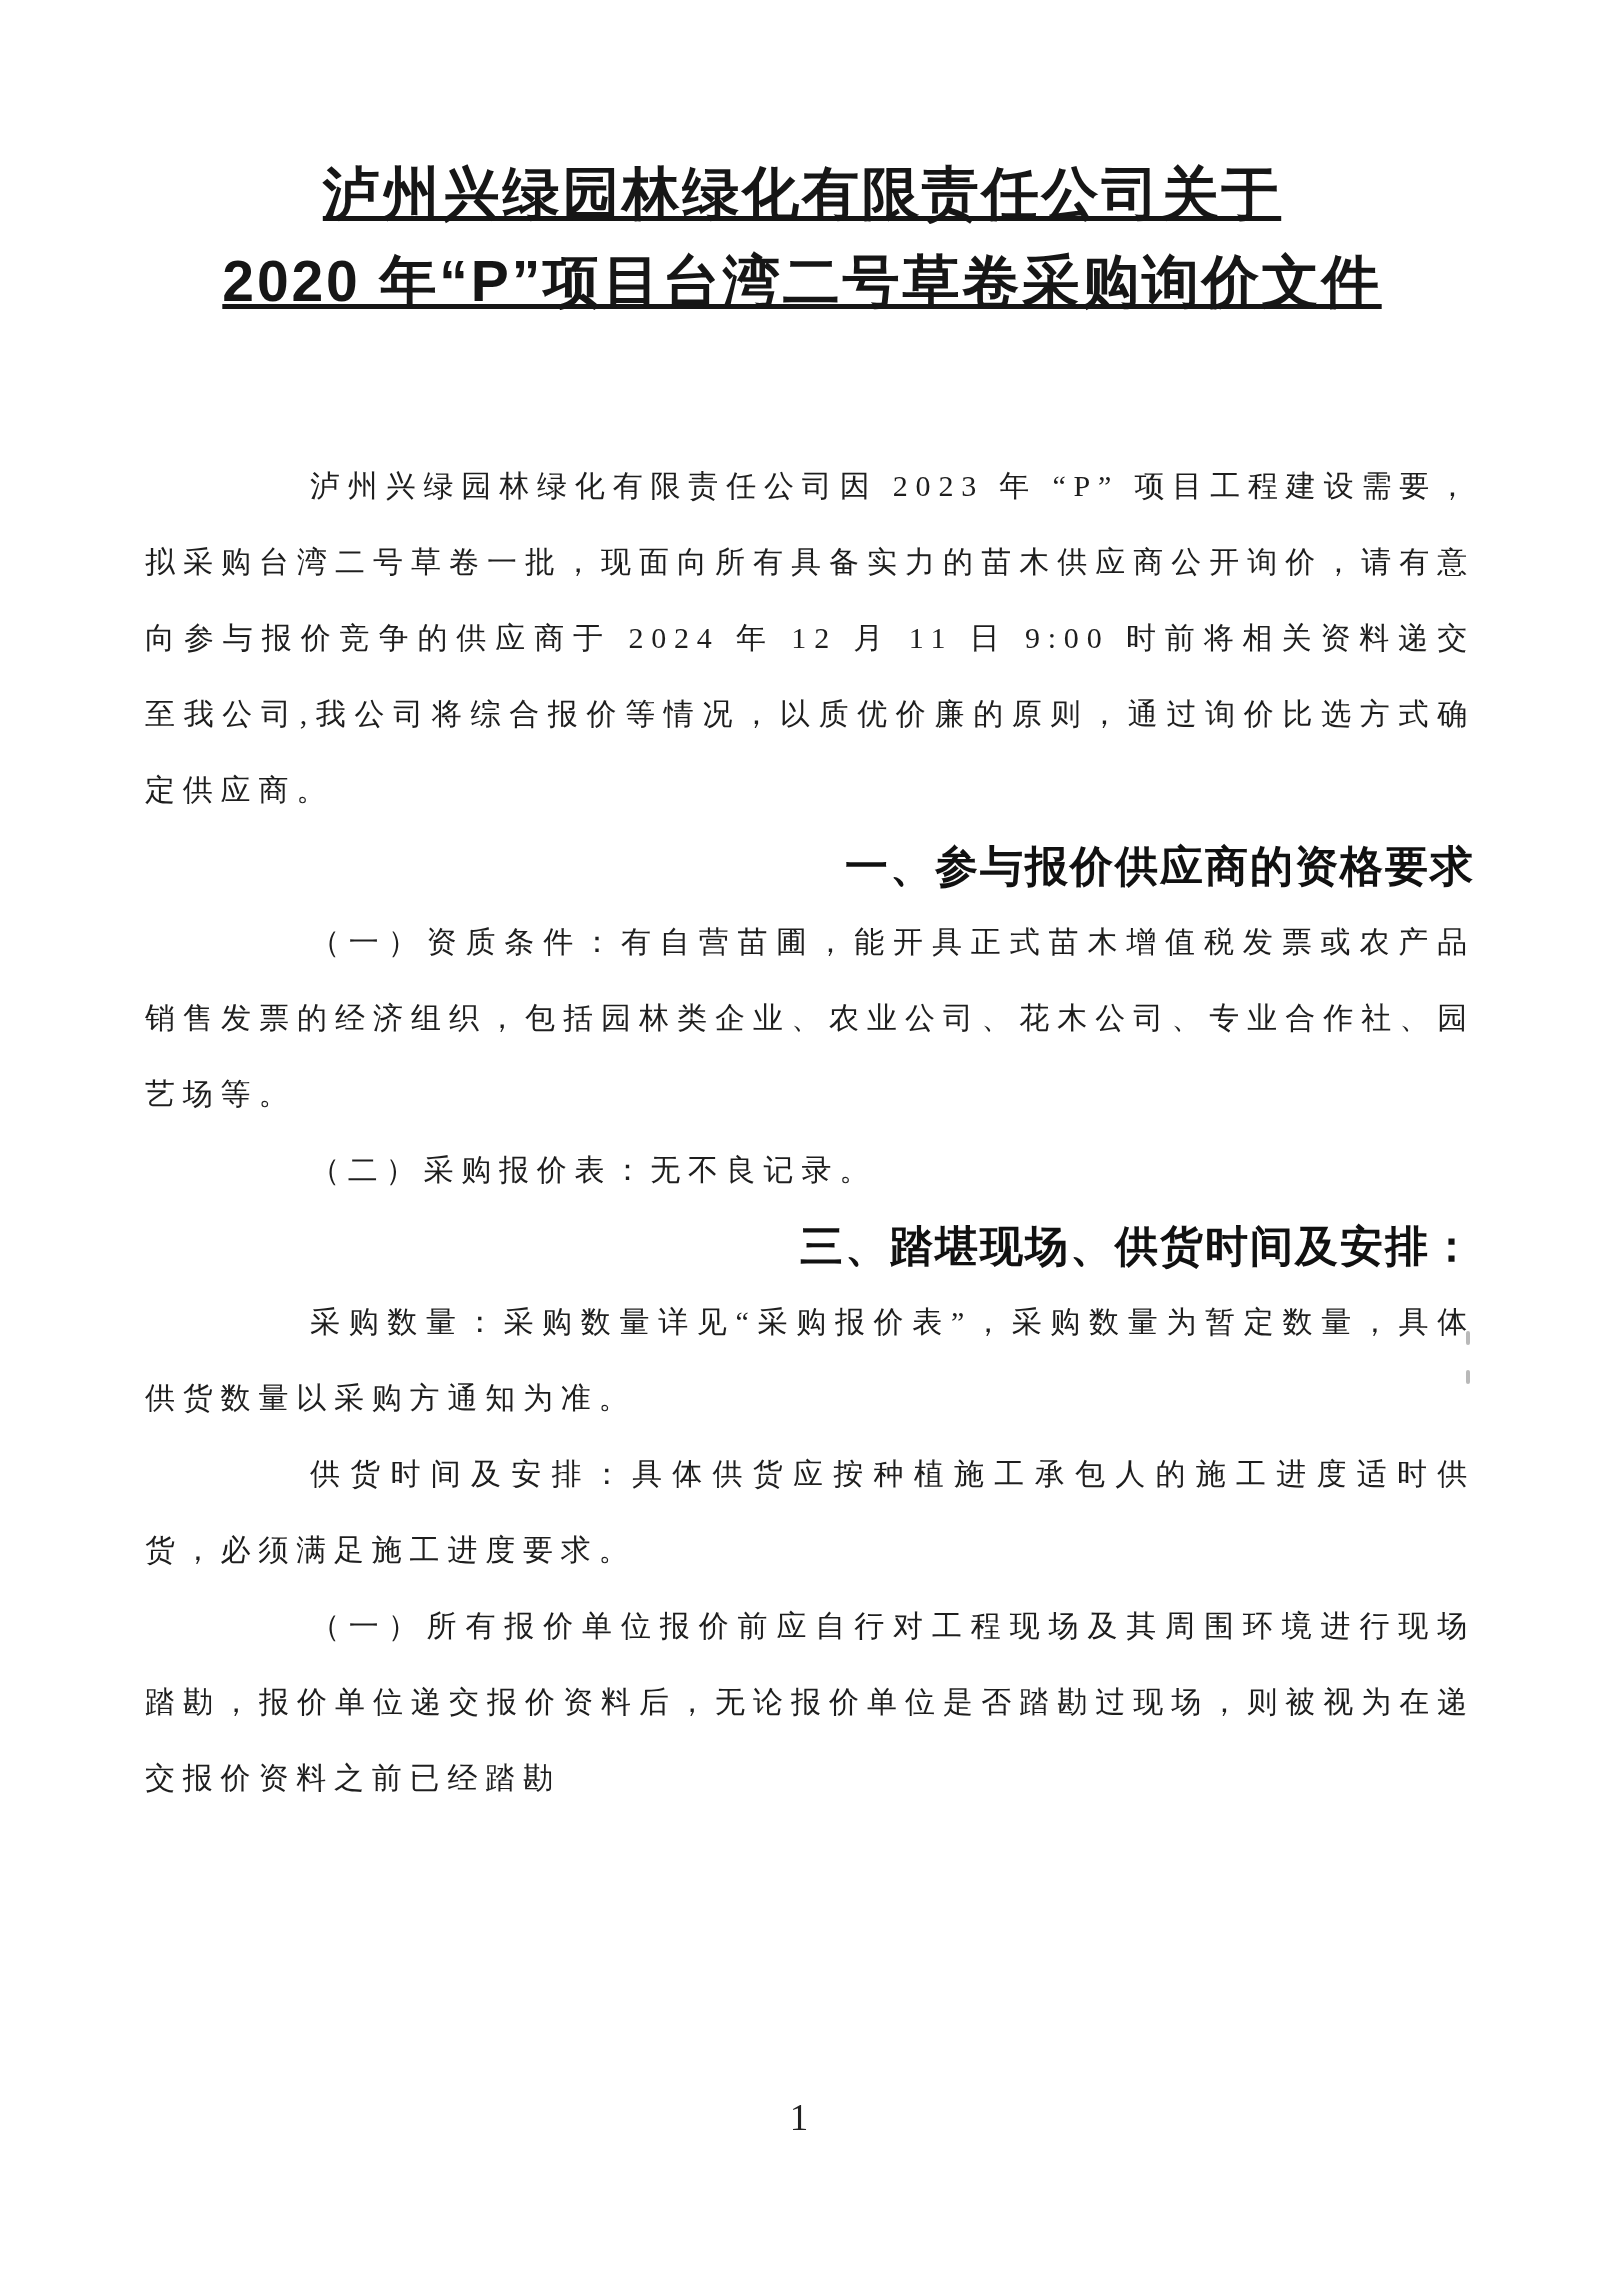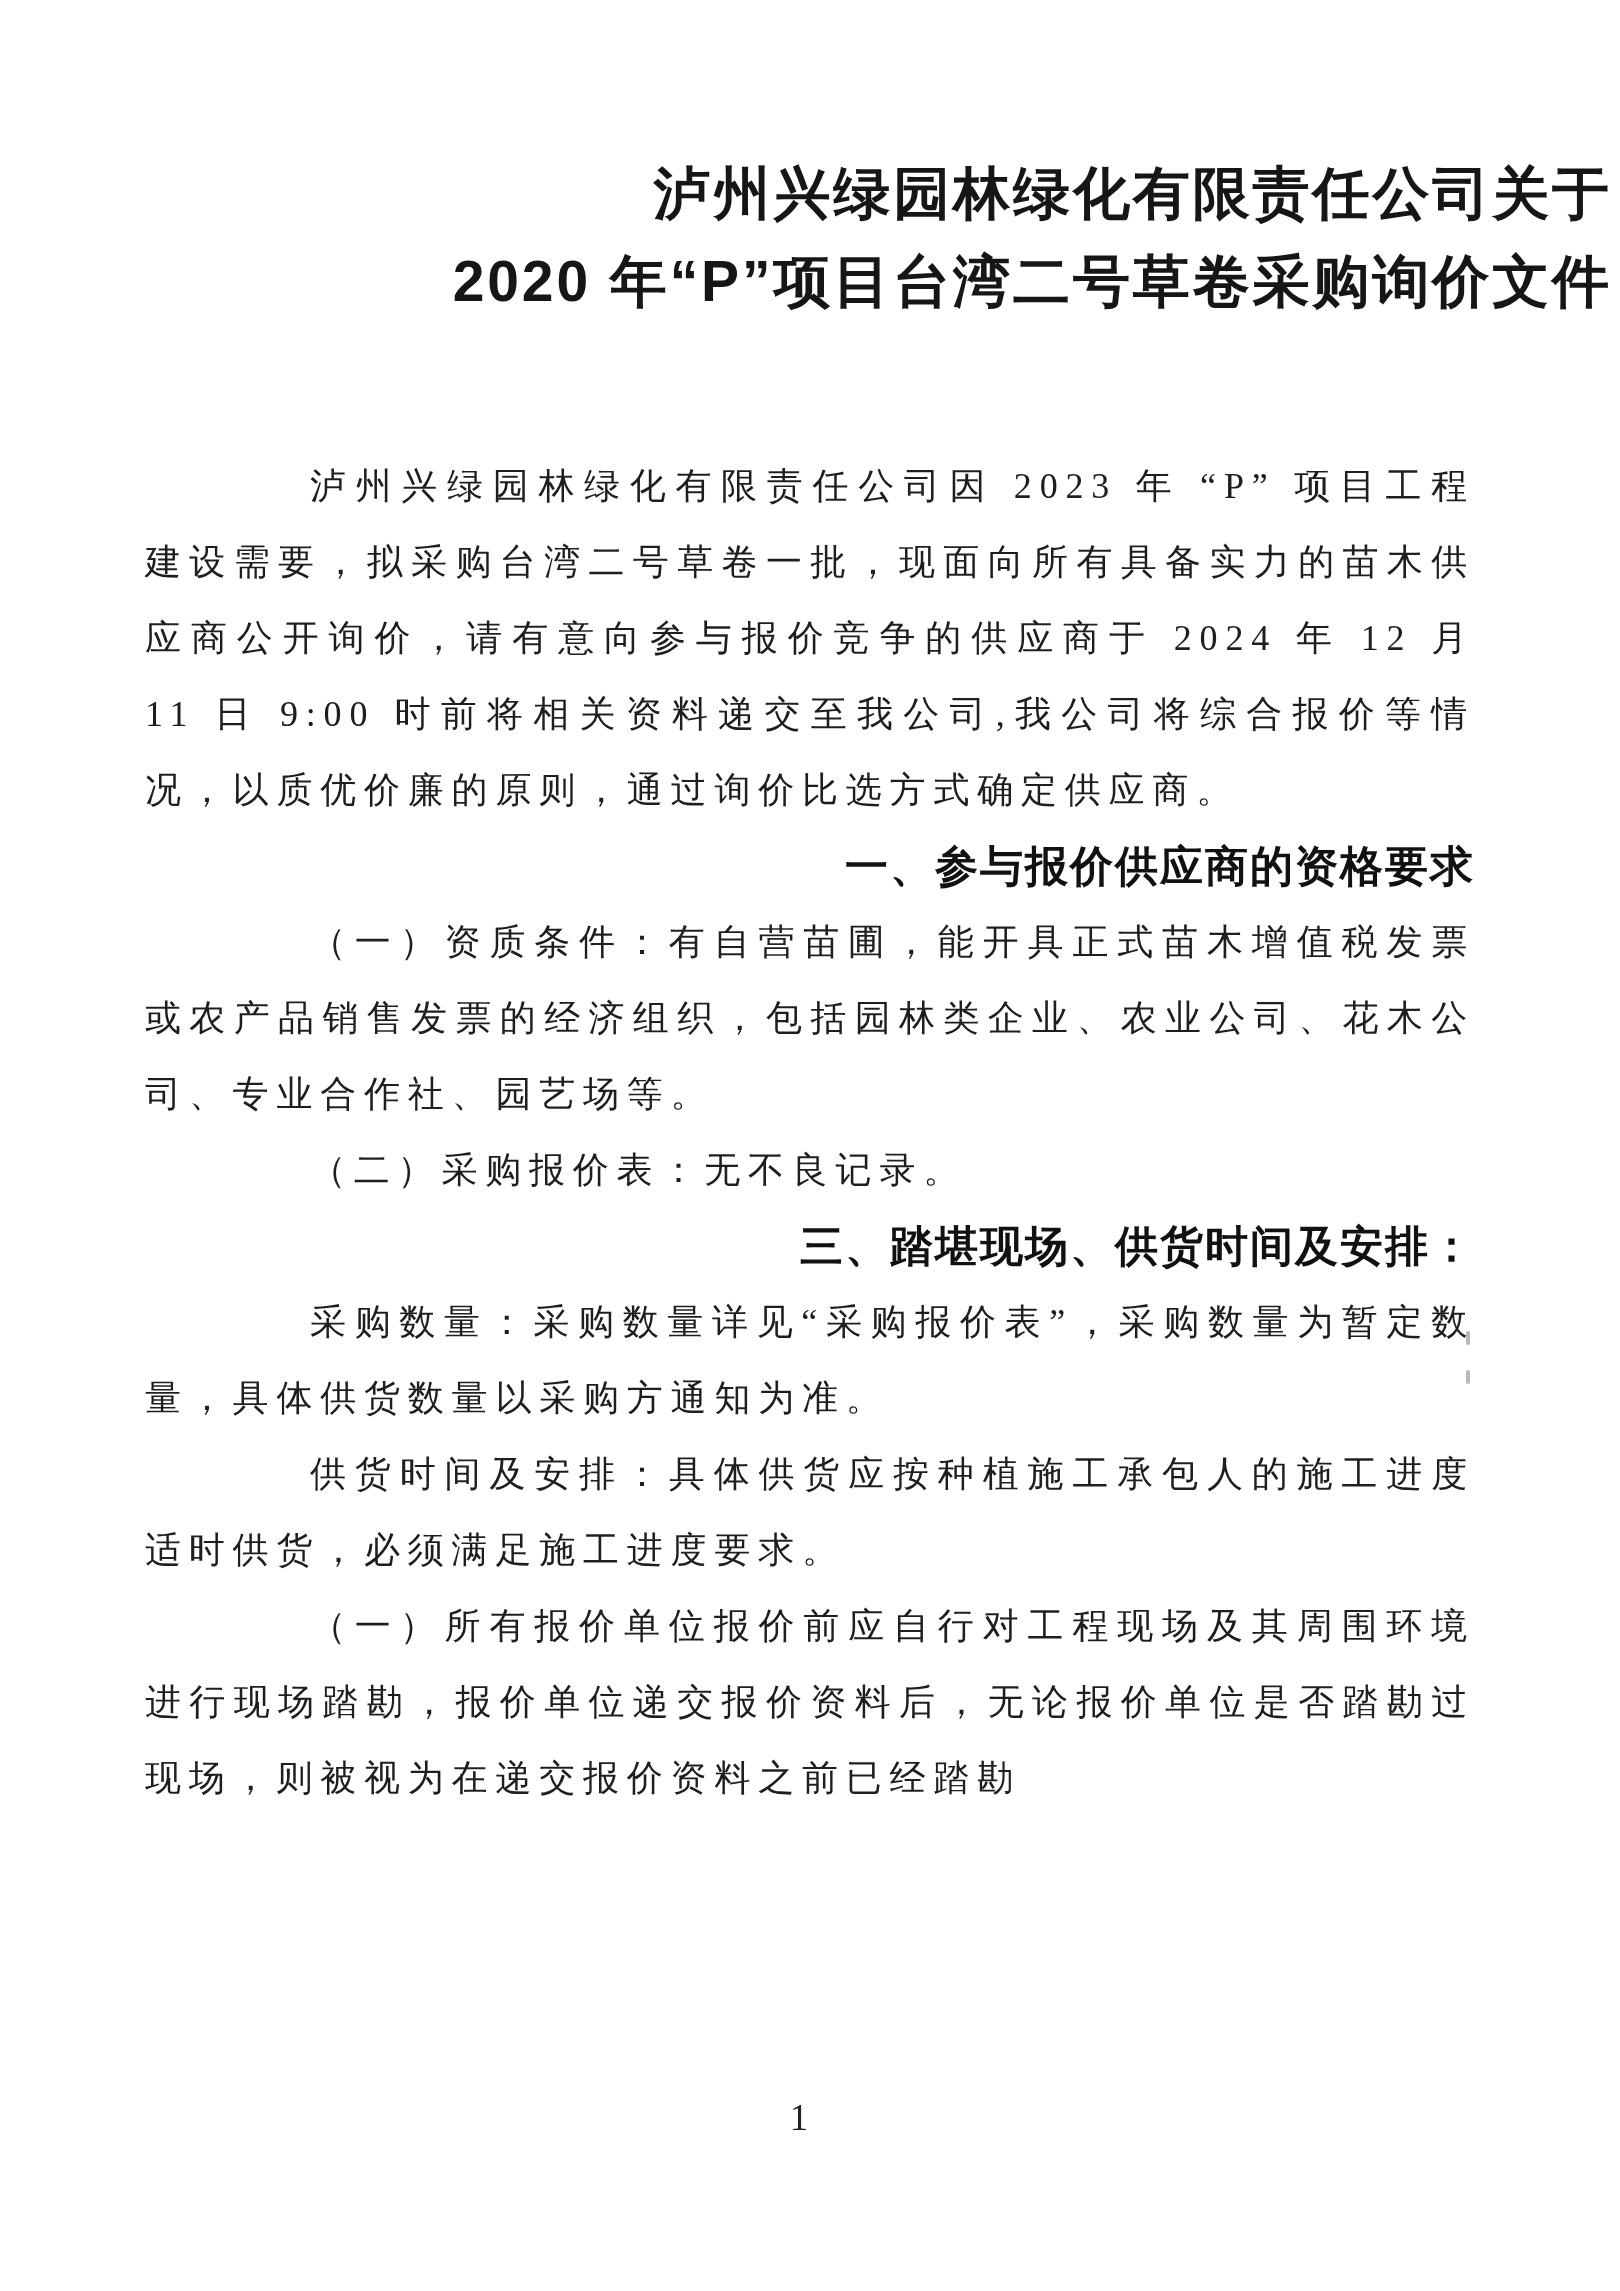--- a/index.html
+++ b/index.html
@@ -5,36 +5,37 @@
   html,body{margin:0;padding:0;background:#e8e8e8;}
   .page{
     position:relative;
     width:1620px;height:2292px;
     background:#ffffff;
     margin:0 auto;
     overflow:hidden;
     color:#1c1c1c;
   }
   .title-block{
-    margin:149px 8px 0 0;
-    text-align:right;
+    margin:149px 16px 0 0;
+    text-align:center;
     font-family:"Liberation Sans","DejaVu Sans",sans-serif;
     font-weight:700;
     font-size:57px;
     line-height:88px;
     letter-spacing:2.9px;
     color:#161616;
+    text-decoration:underline;
   }
   .doc-body{
     width:1330px;
     margin:123px 0 0 145px;
   }
   .para{
     font-family:"Liberation Serif","DejaVu Serif",serif;
-    font-size:36px;
+    font-size:30px;
     line-height:76px;
     letter-spacing:7.8px;
     text-align:justify;
     text-justify:inter-character;
     text-indent:165px;
     margin:0;
     color:#1e1e1e;
   }
   .heading{
     font-family:"Liberation Sans","DejaVu Sans",sans-serif;

